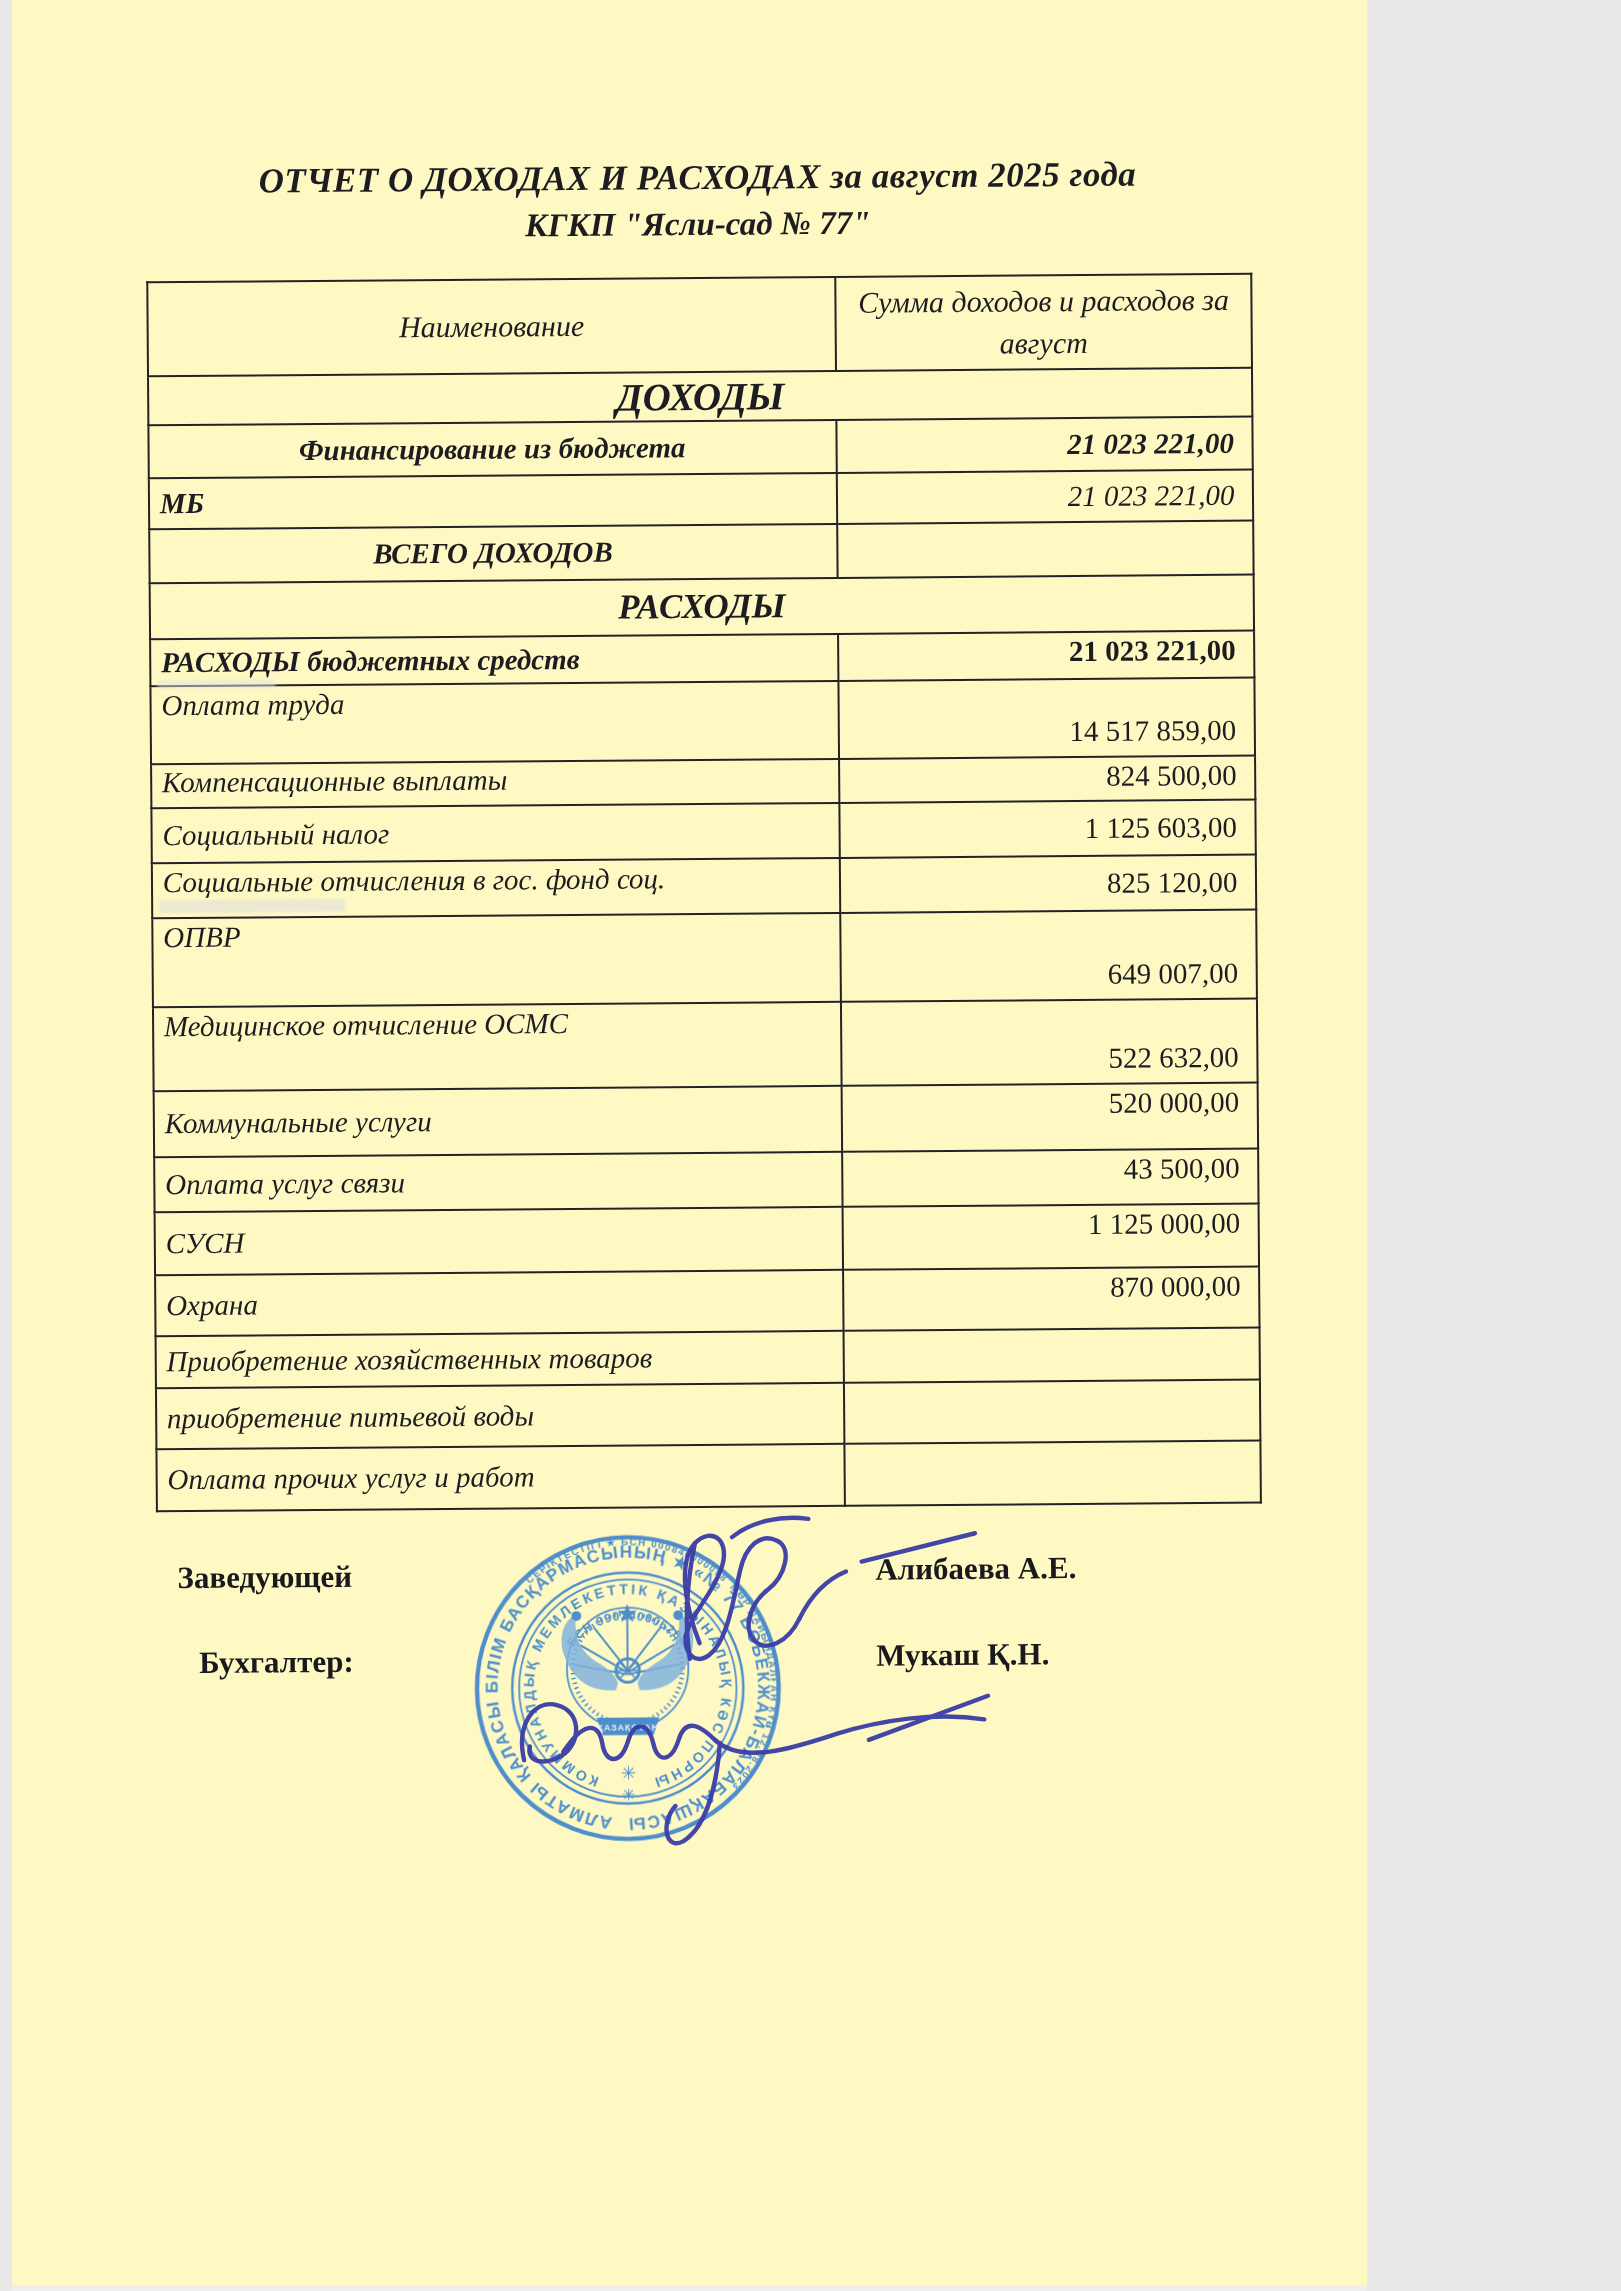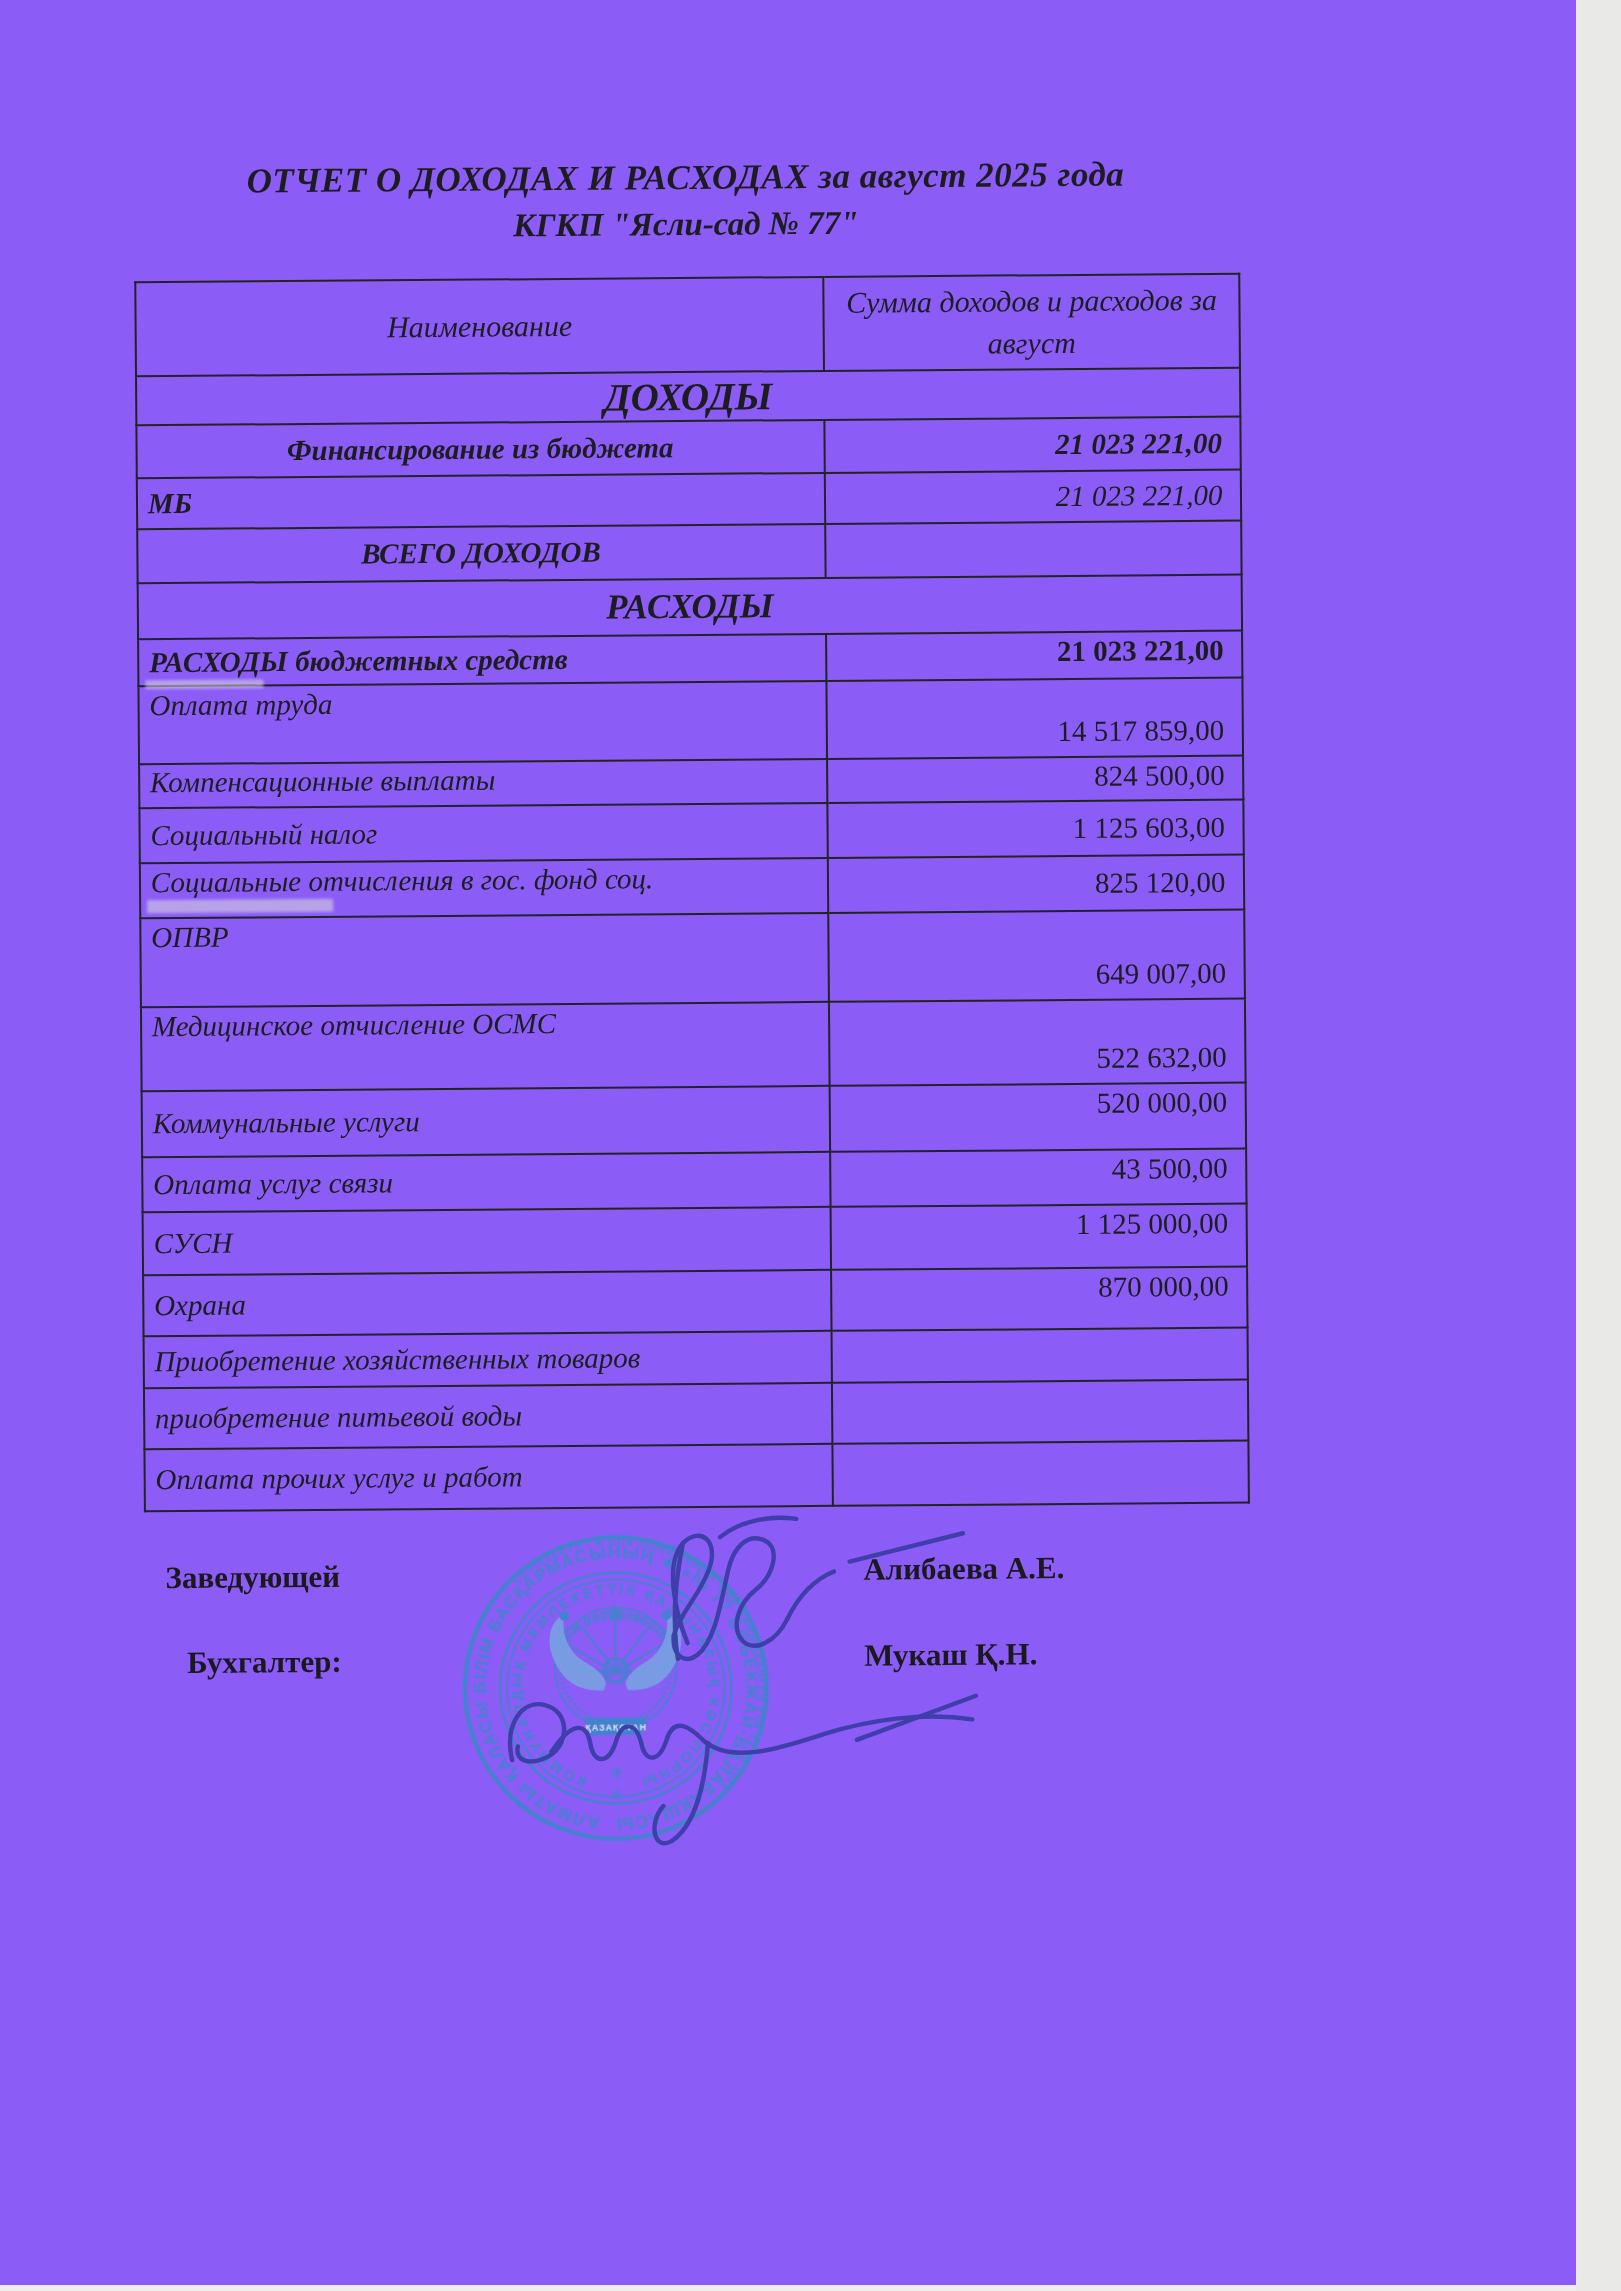--- a/index.html
+++ b/index.html
@@ -1,17 +1,17 @@
 <!DOCTYPE html>
 <html><head>
 <meta charset="utf-8">
 <style>
   html,body{margin:0;padding:0;}
   body{width:1621px;height:2292px;background:#e9e9e7;font-family:"Liberation Serif", serif;}
-  .page{position:relative;width:1576px;height:2292px;background:#8b5cf6;overflow:hidden;}
+  .page{position:relative;width:1355px;height:2292px;background:#fef9c3;overflow:hidden;margin-left:12px;}
   .page::after{content:"";position:absolute;left:0;bottom:0;width:100%;height:6.9px;background:#efeeec;}
   .sheet{position:absolute;inset:0;transform:rotate(-0.45deg);transform-origin:686px 882px;}
 
   
   .title-block{position:absolute;left:139px;top:155px;width:1104px;text-align:center;
                color:#1d1d21;font-weight:bold;font-style:italic;line-height:46px;}
   .title-line1{font-size:35px;letter-spacing:0.5px;}
   .title-line2{font-size:33px;}
 
   

